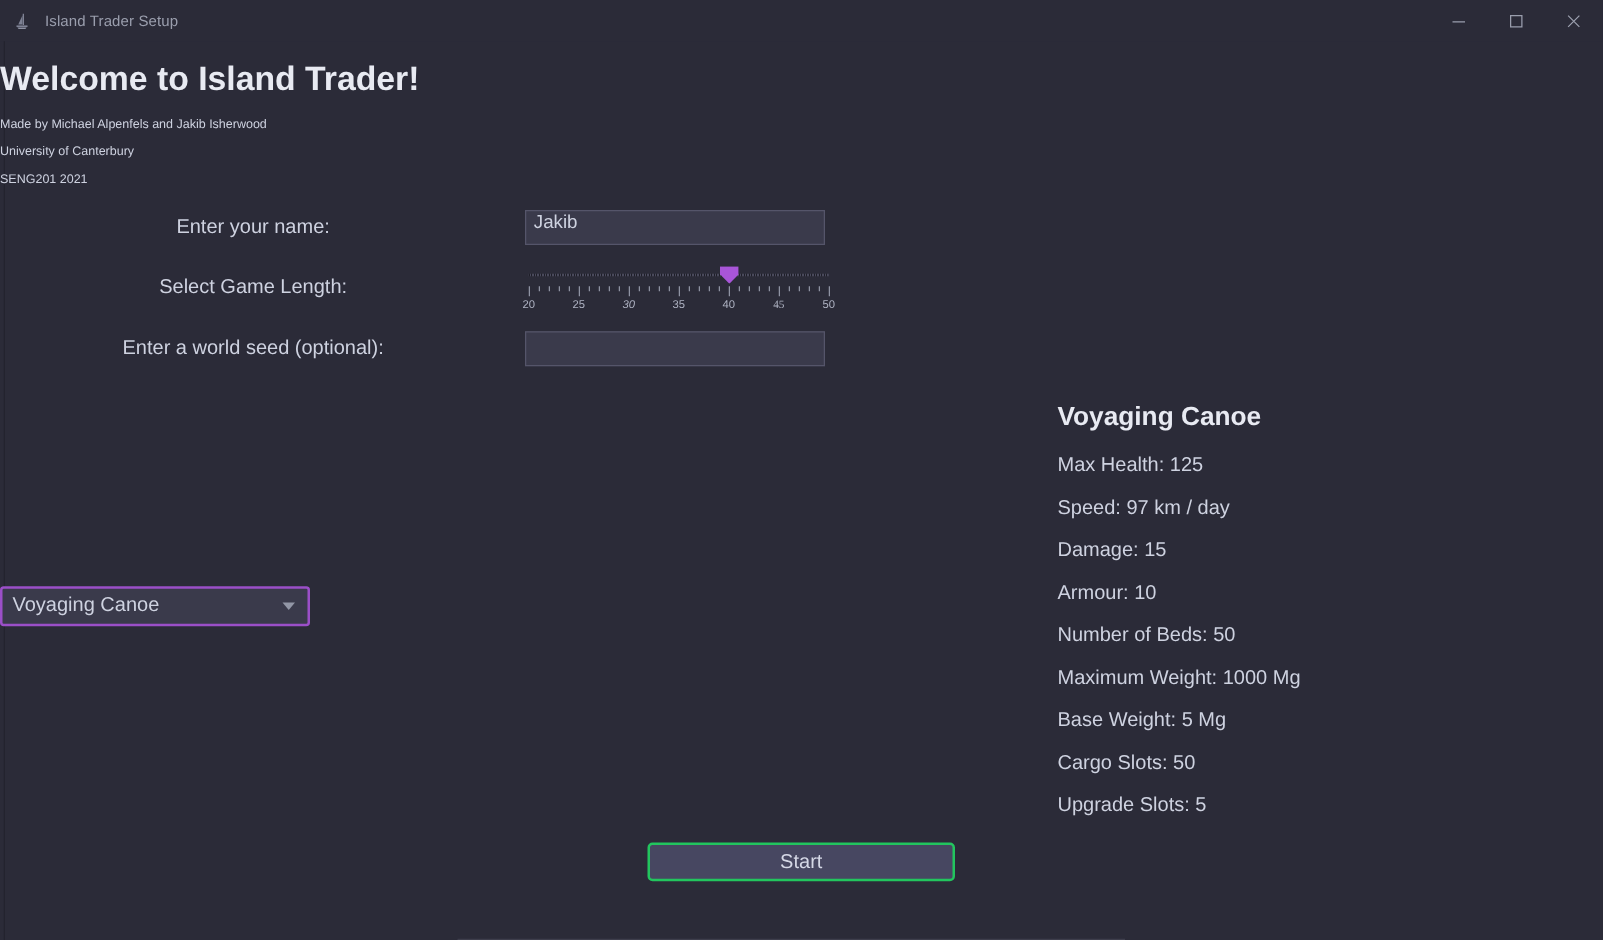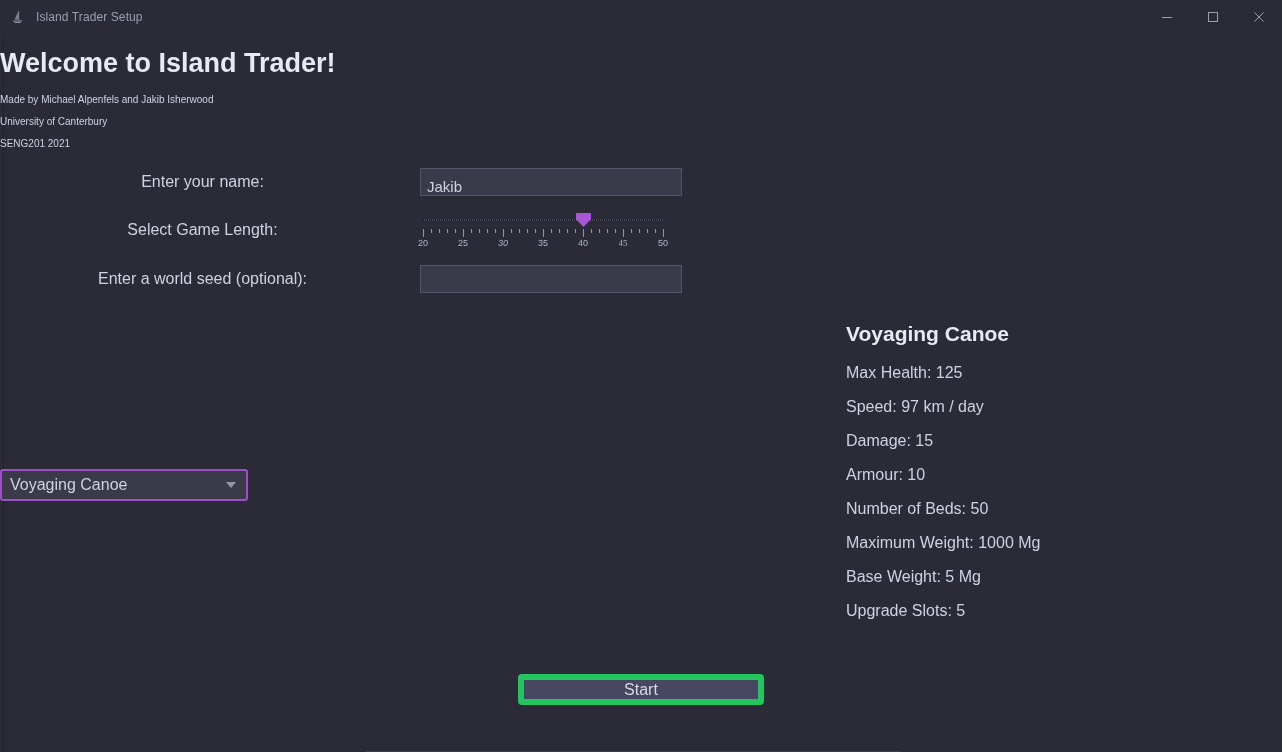--- a/index.html
+++ b/index.html
@@ -97,27 +97,27 @@
     width: 420px;
     text-align: center;
     padding-right: 15px;
     box-sizing: border-box;
     font-size: 16px;
     color: #ced2e0;
     white-space: nowrap;
   }
 
   .text-field {
-    width: 262px;
+    width: 240px;
     height: 28px;
     background: #3a3a4b;
     border: 1px solid #55556a;
     box-sizing: border-box;
     display: flex;
-    align-items: flex-end;
+    align-items: flex-start;
     padding: 0 6px;
     font-size: 15px;
     color: #ced2e0;
   }
 
   
   #row-name  { left: 0; top: 168px; }
   
   #row-length{ left: 0; top: 205px; }
   
@@ -196,21 +196,21 @@
     border-right: 5px solid transparent;
     border-top: 6px solid #9296a6;
   }
 
   
   #start-button {
     position: absolute;
     left: 518px; top: 674px;
     width: 246px; height: 31px;
     background: #474761;
-    border: 6px solid #22c55e;
+    border: 2px solid #22c55e;
     border-radius: 4px;
     box-sizing: border-box;
     display: flex;
     align-items: center;
     justify-content: center;
     font-size: 16px;
     color: #d5d8e6;
     font-family: "Liberation Sans", sans-serif;
     cursor: pointer;
   }
@@ -356,14 +356,15 @@
 
 <div id="ship-stats">
   <div id="ship-stats-title">Voyaging Canoe</div>
   <div class="stat-line">Max Health: 125</div>
   <div class="stat-line">Speed: 97 km / day</div>
   <div class="stat-line">Damage: 15</div>
   <div class="stat-line">Armour: 10</div>
   <div class="stat-line">Number of Beds: 50</div>
   <div class="stat-line">Maximum Weight: 1000 Mg</div>
   <div class="stat-line">Base Weight: 5 Mg</div>
+  <div class="stat-line">Cargo Slots: 50</div>
   <div class="stat-line">Upgrade Slots: 5</div>
 </div>
 
 </body></html>

